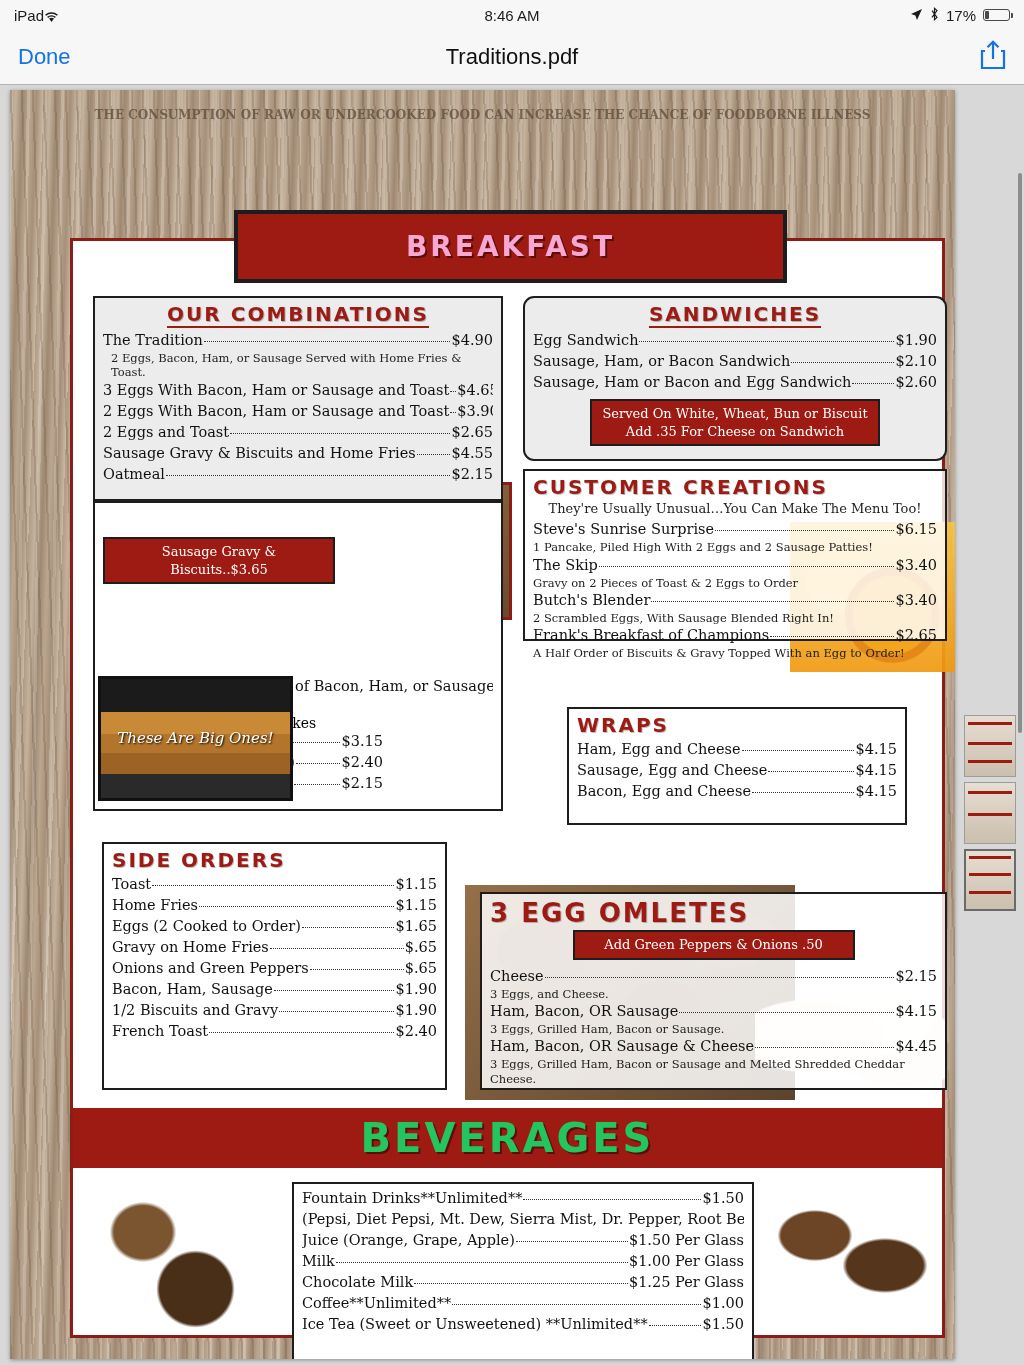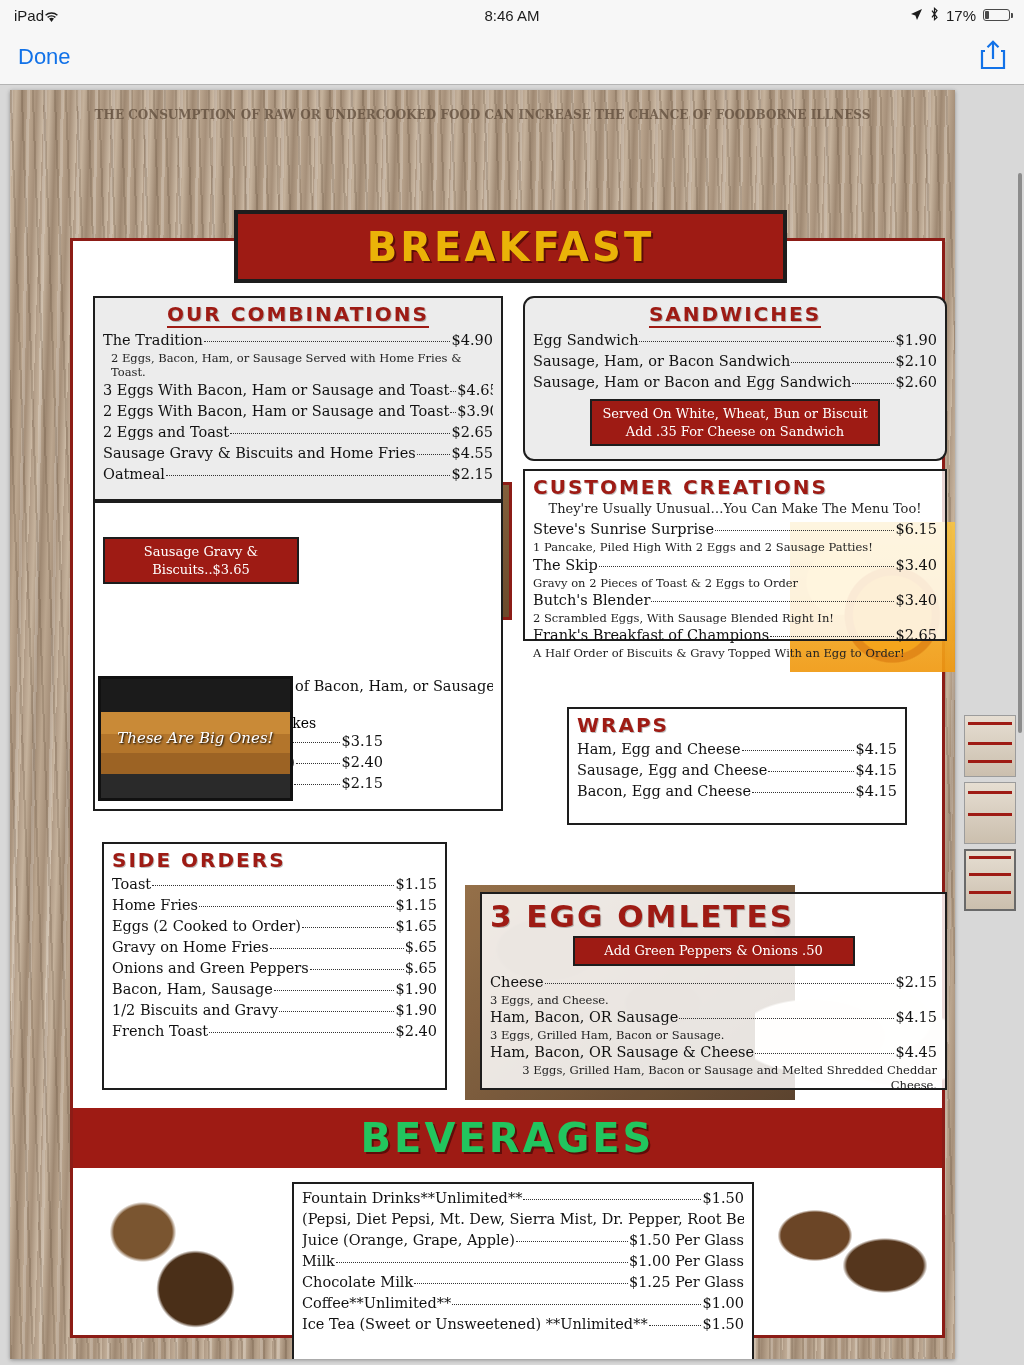--- a/index.html
+++ b/index.html
@@ -84,21 +84,21 @@
   
   .banner-breakfast {
     position: absolute; left: 224px; top: 120px;
     width: 553px; height: 73px;
     background: #9e1b14;
     border: 4px solid #1d1d1d;
     display: flex; align-items: center; justify-content: center;
     z-index: 5;
   }
   .banner-breakfast .txt {
-    color: #eab308; font-size: 40px; font-weight: bold;
+    color: #f9a8d4; font-size: 28px; font-weight: bold;
     letter-spacing: 3px; font-family: "DejaVu Sans", sans-serif;
     text-shadow: 2px 2px 0 #5d0d09;
   }
   
   .box {
     position: absolute;
     background: #fff;
     border: 2px solid #1d1d1d;
     padding: 4px 8px 6px 8px;
   }
@@ -275,20 +275,21 @@
     </span>
     <span>17%</span>
     <span class="batt">
         <span class="fill"></span>
       </span>
   </div>
 </div>
 
 <div class="navbar">
   <span class="nav-done">Done</span>
+  <span class="nav-title">Traditions.pdf</span>
   <span class="nav-share">
     <svg width="26" height="30" viewBox="0 0 26 30">
       <path d="M13 2 L13 19" stroke="#1272e8" stroke-width="2.2" fill="none"></path>
       <path d="M7.5 7.2 L13 1.8 L18.5 7.2" stroke="#1272e8" stroke-width="2.2" fill="none"></path>
       <path d="M5 11 H2 V28 H24 V11 H21" stroke="#1272e8" stroke-width="2.2" fill="none"></path>
     </svg>
   </span>
 </div>
 
 <div class="docview">
@@ -339,21 +340,21 @@
         <span class="pr">$4.55</span>
       </div>
       <div class="rowline">
         <span class="nm">Oatmeal</span>
         <span class="dots"></span>
         <span class="pr">$2.15</span>
       </div>
     </div>
 
     <div class="box" style="left:83px; top:411px; width:410px; height:310px; padding-top:8px;">
-      <div class="redbar" style="width:196px; margin-top:26px;">Sausage Gravy &amp; Biscuits..$3.65</div>
+      <div class="redbar" style="width:232px; margin-top:26px;">Sausage Gravy &amp; Biscuits..$3.65</div>
       <div class="rowline" style="margin-top:92px;">
         <span class="nm">French Toast With A Side of Bacon, Ham, or Sausage</span>
 
       </div>
       <div style="margin-left:80px; margin-top:18px; width:200px;">
         <div style="text-align:center; font-family:'DejaVu Serif',serif; font-size:14px;">Pancakes</div>
         <div class="rowline">
           <span class="nm">Tall Stack (3)</span>
           <span class="dots"></span>
           <span class="pr">$3.15</span>
@@ -490,41 +491,41 @@
       </div>
       <div class="rowline">
         <span class="nm">French Toast</span>
         <span class="dots"></span>
         <span class="pr">$2.40</span>
       </div>
     </div>
 
     <div class="box" style="left:470px; top:802px; width:467px; height:198px; background:rgba(255,255,255,.85); z-index:2;">
       <div class="sec-title-wrap">
-        <div class="sec-title" style="font-size:31px;">3 EGG OMLETES</div>
+        <div class="sec-title" style="font-size:26px;">3 EGG OMLETES</div>
       </div>
       <div class="redbar" style="width:282px; margin:2px auto 6px;">Add Green Peppers &amp; Onions .50</div>
       <div class="rowline">
         <span class="nm">Cheese</span>
         <span class="dots"></span>
         <span class="pr">$2.15</span>
       </div>
       <div class="subline" style="padding-left:0;">3 Eggs, and Cheese.</div>
       <div class="rowline">
         <span class="nm">Ham, Bacon, OR Sausage</span>
         <span class="dots"></span>
         <span class="pr">$4.15</span>
       </div>
       <div class="subline" style="padding-left:0;">3 Eggs, Grilled Ham, Bacon or Sausage.</div>
       <div class="rowline">
         <span class="nm">Ham, Bacon, OR Sausage &amp; Cheese</span>
         <span class="dots"></span>
         <span class="pr">$4.45</span>
       </div>
-      <div class="subline" style="padding-left:0;text-align:right;">3 Eggs, Grilled Ham, Bacon or Sausage and Melted Shredded Cheddar Cheese.</div>
+      <div class="subline" style="padding-left:0;">3 Eggs, Grilled Ham, Bacon or Sausage and Melted Shredded Cheddar Cheese.</div>
     </div>
 
     <div class="banner-bev">
       <span class="txt">BEVERAGES</span>
     </div>
     <div class="bev-deco-left"></div>
     <div class="bev-deco-right"></div>
 
     <div class="box" style="left:282px; top:1092px; width:462px; height:196px; z-index:2;">
       <div class="rowline">

